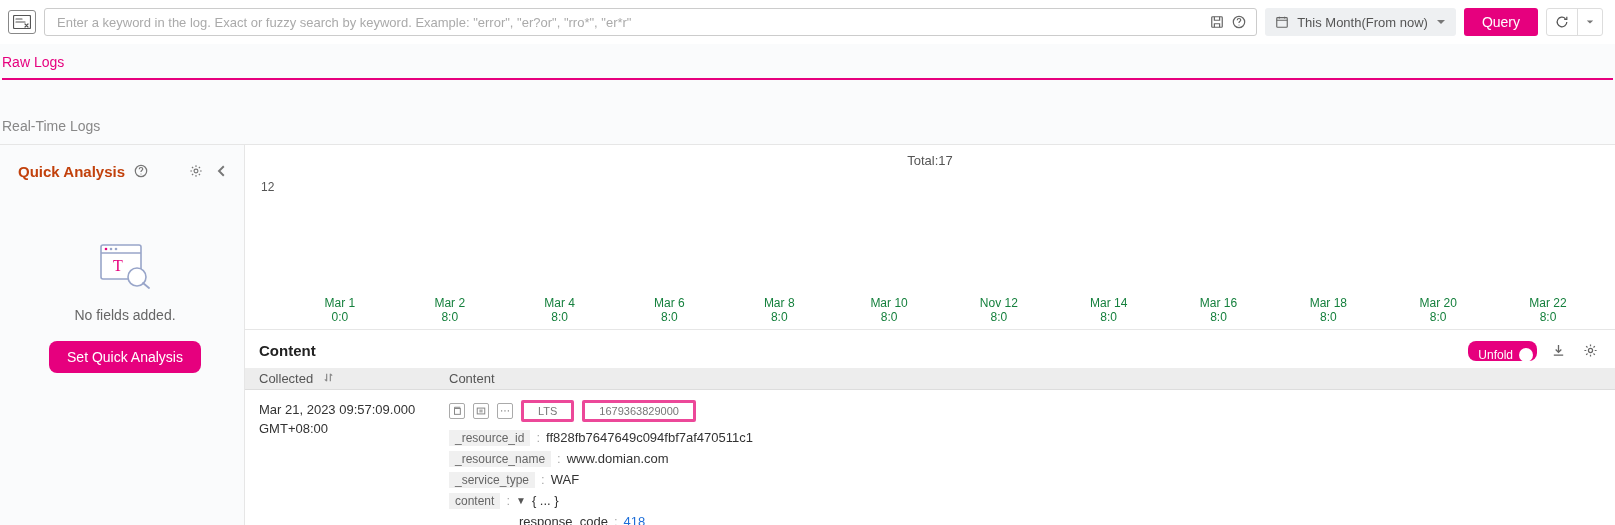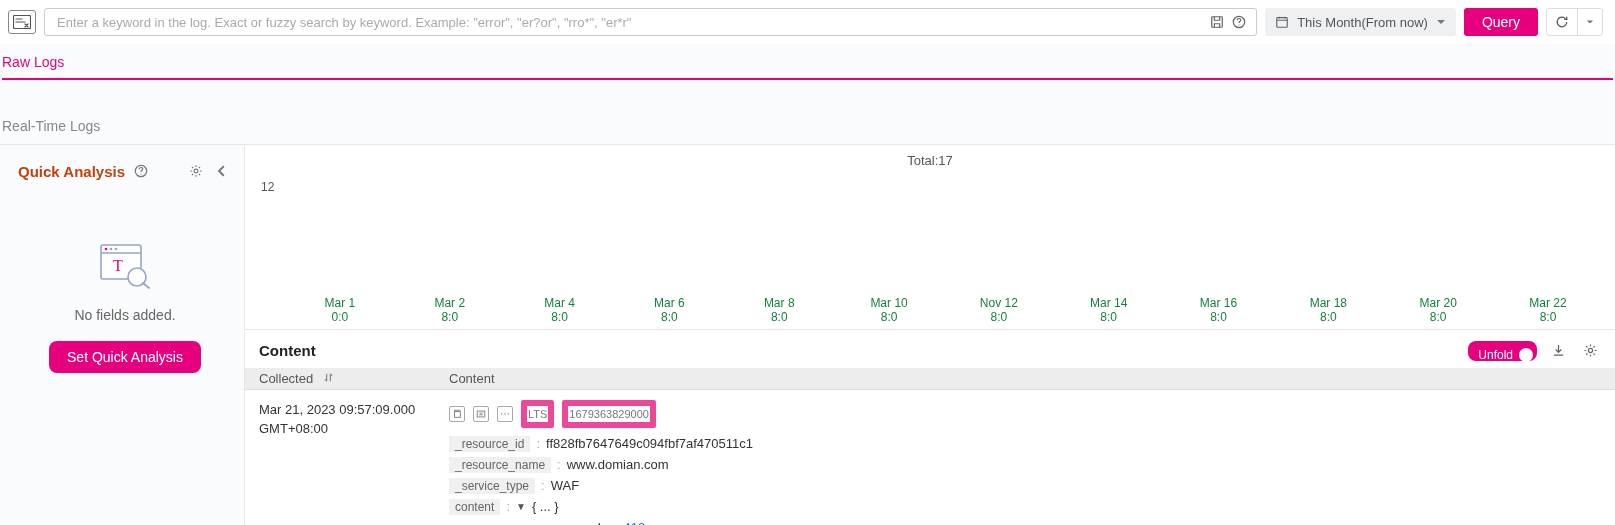--- a/index.html
+++ b/index.html
@@ -273,23 +273,23 @@
   .log-badges { display: flex; align-items: center; gap: 8px; margin-bottom: 8px; }
   .mini-icon {
     width: 16px; height: 16px;
     border: 1px solid #aaa;
     border-radius: 2px;
     display: inline-flex; align-items: center; justify-content: center;
     font-size: 10px; color: #777; cursor: pointer;
   }
   .mini-icon.dots::after { content: "⋯"; }
   .badge {
-    border: 6px solid #ec4899;
+    border: 3px solid #ec4899;
     border-radius: 2px;
-    padding: 0 1px;
+    padding: 0 14px;
     font-size: 11px;
     color: #777;
     line-height: 16px;
     display: inline-block;
   }
   .kv { margin: 5px 0; display: flex; align-items: center; gap: 6px; }
   .kv .k {
     background: #f0f0f0;
     color: #666;
     padding: 1px 6px;

